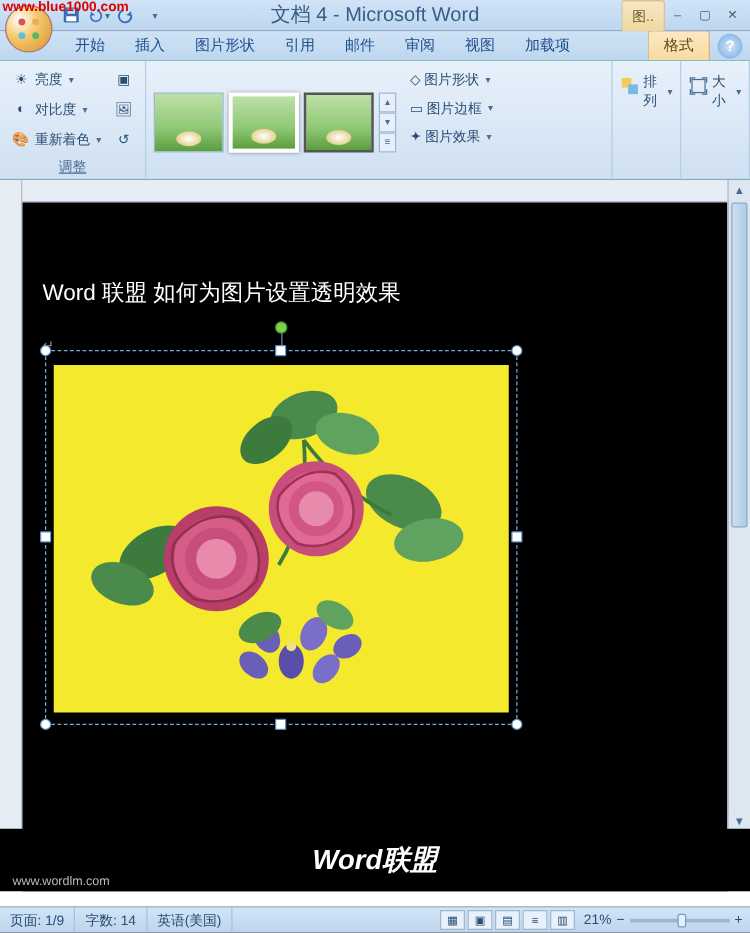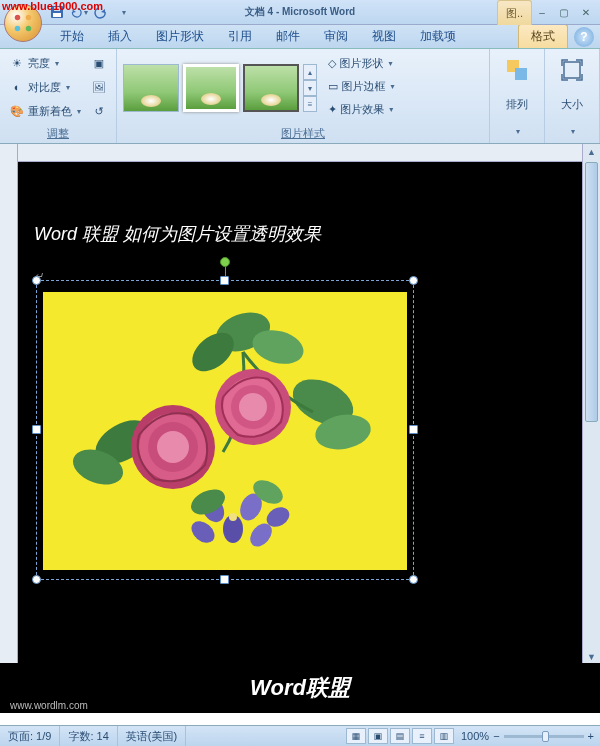--- a/index.html
+++ b/index.html
@@ -3,21 +3,21 @@
 <meta charset="utf-8">
 <style>
 * { margin: 0; padding: 0; box-sizing: border-box; font-family: "Microsoft YaHei", SimSun, sans-serif; }
 body { width: 600px; height: 746px; background: #fff; overflow: hidden; position: relative; }
 .watermark { position: absolute; top: 0; left: 2px; font-size: 11px; color: #d00; font-weight: bold; z-index: 100; }
 .titlebar { height: 25px; background: linear-gradient(#d0e3f7,#bdd7f0); display: flex; align-items: center; position: relative; border-bottom: 1px solid #9ac; }
 .office-btn { width: 38px; height: 38px; border-radius: 50%; background: radial-gradient(circle at 30% 30%, #fff, #f5c96e 40%, #d88f2e); position: absolute; top: 4px; left: 4px; border: 1px solid #a77; z-index: 10; display: flex; align-items: center; justify-content: center; }
 .office-btn svg { width: 22px; height: 22px; }
 .qat { margin-left: 48px; display: flex; gap: 4px; align-items: center; }
 .qat-btn { width: 18px; height: 18px; display: flex; align-items: center; justify-content: center; }
-.title-text { position: absolute; left: 50%; transform: translateX(-50%); font-size: 10px; color: #3a5d85; font-weight: bold; }
+.title-text { position: absolute; left: 50%; transform: translateX(-50%); font-size: 16px; color: #3a5d85; }
 .title-ctx { position: absolute; right: 68px; top: 0; height: 25px; background: linear-gradient(#f7e7c4,#f0d89e); padding: 0 8px; font-size: 11px; color: #6b5a2e; display: flex; align-items: center; border: 1px solid #d8c48a; border-bottom: none; border-top-left-radius: 3px; border-top-right-radius: 3px; }
 .win-btns { position: absolute; right: 4px; display: flex; gap: 2px; }
 .win-btn { width: 20px; height: 14px; font-size: 10px; color: #466; display: flex; align-items: center; justify-content: center; }
 .ribbon-tabs { height: 24px; background: linear-gradient(#cfe2f5,#bdd7ef); display: flex; align-items: flex-end; padding-left: 48px; border-bottom: 1px solid #8bb; }
 .tab { padding: 3px 12px 3px; font-size: 12px; color: #1e4e8c; cursor: pointer; }
 .tab.ctx { background: linear-gradient(#fce9c2,#f7dca0); border: 1px solid #d2b874; border-bottom: none; border-top-left-radius: 3px; border-top-right-radius: 3px; color: #5a4820; margin-left: auto; margin-right: 6px; }
 .help-btn { width: 20px; height: 20px; border-radius: 50%; background: radial-gradient(#d0e5fb,#6fa8dc); color: #fff; font-size: 12px; font-weight: bold; display: flex; align-items: center; justify-content: center; margin-right: 6px; align-self: center; }
 .ribbon { height: 95px; background: linear-gradient(#e8f1fb,#cfe0f2); display: flex; border-bottom: 1px solid #8ab; }
 .group { border-right: 1px solid #b6cde3; display: flex; flex-direction: column; padding: 3px 6px 0; }
 .group-body { flex: 1; display: flex; gap: 4px; }
@@ -26,25 +26,25 @@
 .adj-row { display: flex; align-items: center; gap: 3px; font-size: 11px; color: #2a4d74; height: 22px; padding: 0 3px; }
 .adj-row .ico { width: 16px; height: 16px; display: flex; align-items: center; justify-content: center; }
 .dd { font-size: 8px; color: #4a6d94; margin-left: 2px; }
 .style-gallery { display: flex; gap: 4px; align-items: center; }
 .style-thumb { width: 56px; height: 48px; background: linear-gradient(#bde0a8,#8fc876 60%,#5a9e3d); border: 1px solid #9db8d1; position: relative; }
 .style-thumb::after { content: ""; position: absolute; bottom: 4px; left: 50%; transform: translateX(-50%); width: 20px; height: 12px; background: radial-gradient(#fff,#d8c060); border-radius: 50%; }
 .gallery-more { width: 14px; display: flex; flex-direction: column; }
 .gallery-more div { height: 16px; border: 1px solid #9db8d1; background: #e6effa; font-size: 8px; display: flex; align-items: center; justify-content: center; color: #4a6d94; }
 .pic-opts { display: flex; flex-direction: column; gap: 1px; margin-left: 4px; }
 .pic-opt { display: flex; align-items: center; font-size: 11px; color: #2a4d74; height: 22px; padding: 0 3px; gap: 3px; }
-.big-btn { display: flex; flex-direction: column; align-items: center; justify-content: center; gap: 15px; width: 42px; font-size: 11px; color: #2a4d74; padding-top: 6px; }
+.big-btn { display: flex; align-items: center; justify-content: center; gap: 3px; width: 42px; font-size: 11px; color: #2a4d74; padding-top: 6px; }
 .big-btn .bico { width: 24px; height: 24px; }
 .ruler-v { position: absolute; left: 0; top: 144px; width: 18px; bottom: 33px; background: #e6edf5; border-right: 1px solid #aac; }
 .ruler-h { position: absolute; left: 18px; right: 18px; top: 144px; height: 18px; background: #e6edf5; border-bottom: 1px solid #aac; }
-.doc-area { position: absolute; left: 18px; right: 18px; top: 162px; bottom: 33px; background: #000; overflow: hidden; font-style: italic; }
+.doc-area { position: absolute; left: 18px; right: 18px; top: 162px; bottom: 33px; background: #000; overflow: hidden; }
 .scroll-v { position: absolute; right: 0; top: 144px; width: 18px; bottom: 33px; background: #dde7f1; border-left: 1px solid #aac; }
 .scroll-thumb { position: absolute; top: 18px; left: 2px; right: 2px; height: 260px; background: linear-gradient(90deg,#cfe0f2,#aecbe8); border: 1px solid #8ab; border-radius: 2px; }
 .scroll-v .arr { position: absolute; left: 0; right: 0; height: 16px; display: flex; align-items: center; justify-content: center; font-size: 9px; color: #4a6d94; background: #dde7f1; }
 .doc-text { position: absolute; top: 60px; left: 16px; color: #fff; font-size: 18px; }
 .cursor-mark { position: absolute; top: 108px; left: 16px; color: #999; font-size: 11px; }
 .img-sel { position: absolute; top: 118px; left: 18px; width: 378px; height: 300px; border: 1px dashed #7aa7d8; }
 .handle { position: absolute; width: 9px; height: 9px; background: #fff; border: 1px solid #5b8fc4; border-radius: 50%; }
 .h-tl { top: -5px; left: -5px; } .h-tr { top: -5px; right: -5px; }
 .h-bl { bottom: -5px; left: -5px; } .h-br { bottom: -5px; right: -5px; }
 .h-t { top: -5px; left: 50%; margin-left: -5px; border-radius: 1px; }
@@ -186,21 +186,20 @@
             <span>图片边框</span>
             <span class="dd">▾</span>
           </div>
         <div class="pic-opt">
             <span class="ico">✦</span>
             <span>图片效果</span>
             <span class="dd">▾</span>
           </div>
       </div>
     </div>
-    <div class="group-label">图片样式</div>
   </div>
 
   <div class="group">
     <div class="big-btn">
       <div class="bico"><svg viewBox="0 0 24 24">
             <rect x="2" y="2" width="12" height="12" fill="#f6c95e"></rect>
             <rect x="10" y="10" width="12" height="12" fill="#7ab8e8"></rect>
           </svg></div>
       <span>排列</span>
         <span class="dd">▾</span>
@@ -301,20 +300,20 @@
   <div class="sb-cell">字数: 14</div>
   <div class="sb-cell">英语(美国)</div>
   <div class="sb-views">
     <div class="sb-view">▦</div>
     <div class="sb-view">▣</div>
     <div class="sb-view">▤</div>
     <div class="sb-view">≡</div>
     <div class="sb-view">▥</div>
   </div>
   <div class="zoom">
-    <span>100%</span>
+    <span>21%</span>
     <span>−</span>
     <div class="zoom-track">
         <div class="zoom-thumb"></div>
       </div>
     <span>+</span>
   </div>
 </div>
 
 </body></html>

